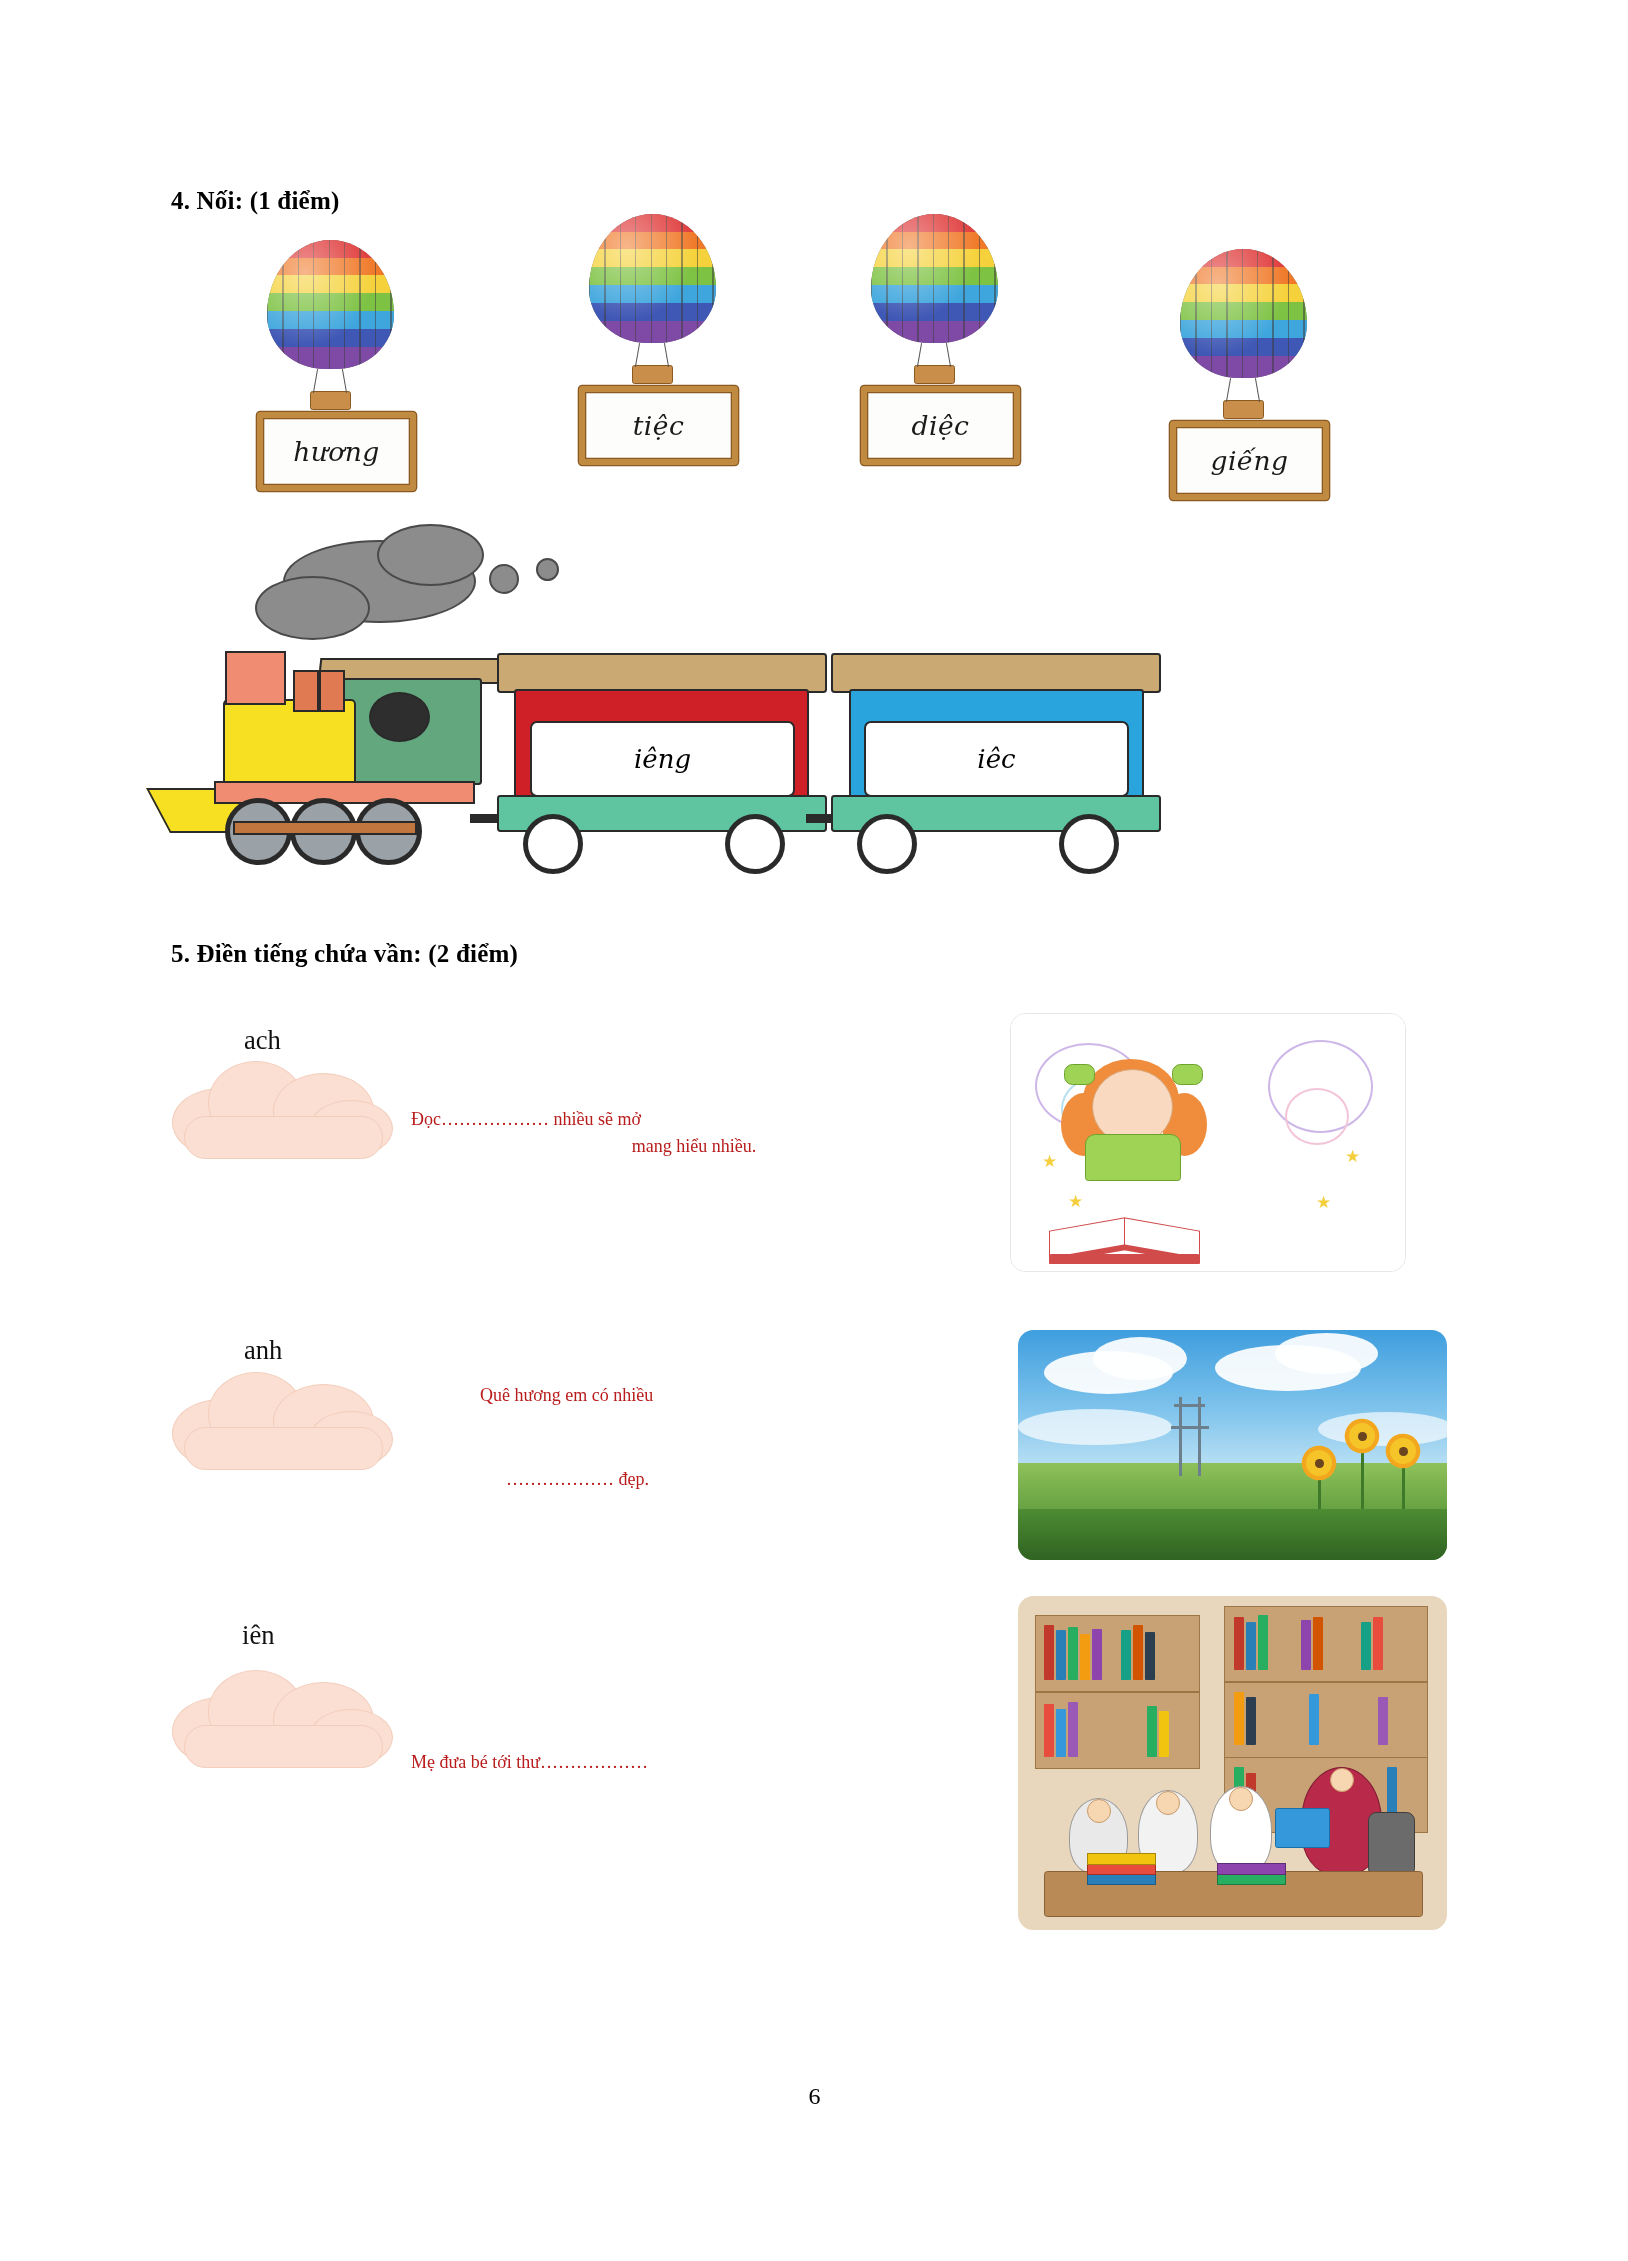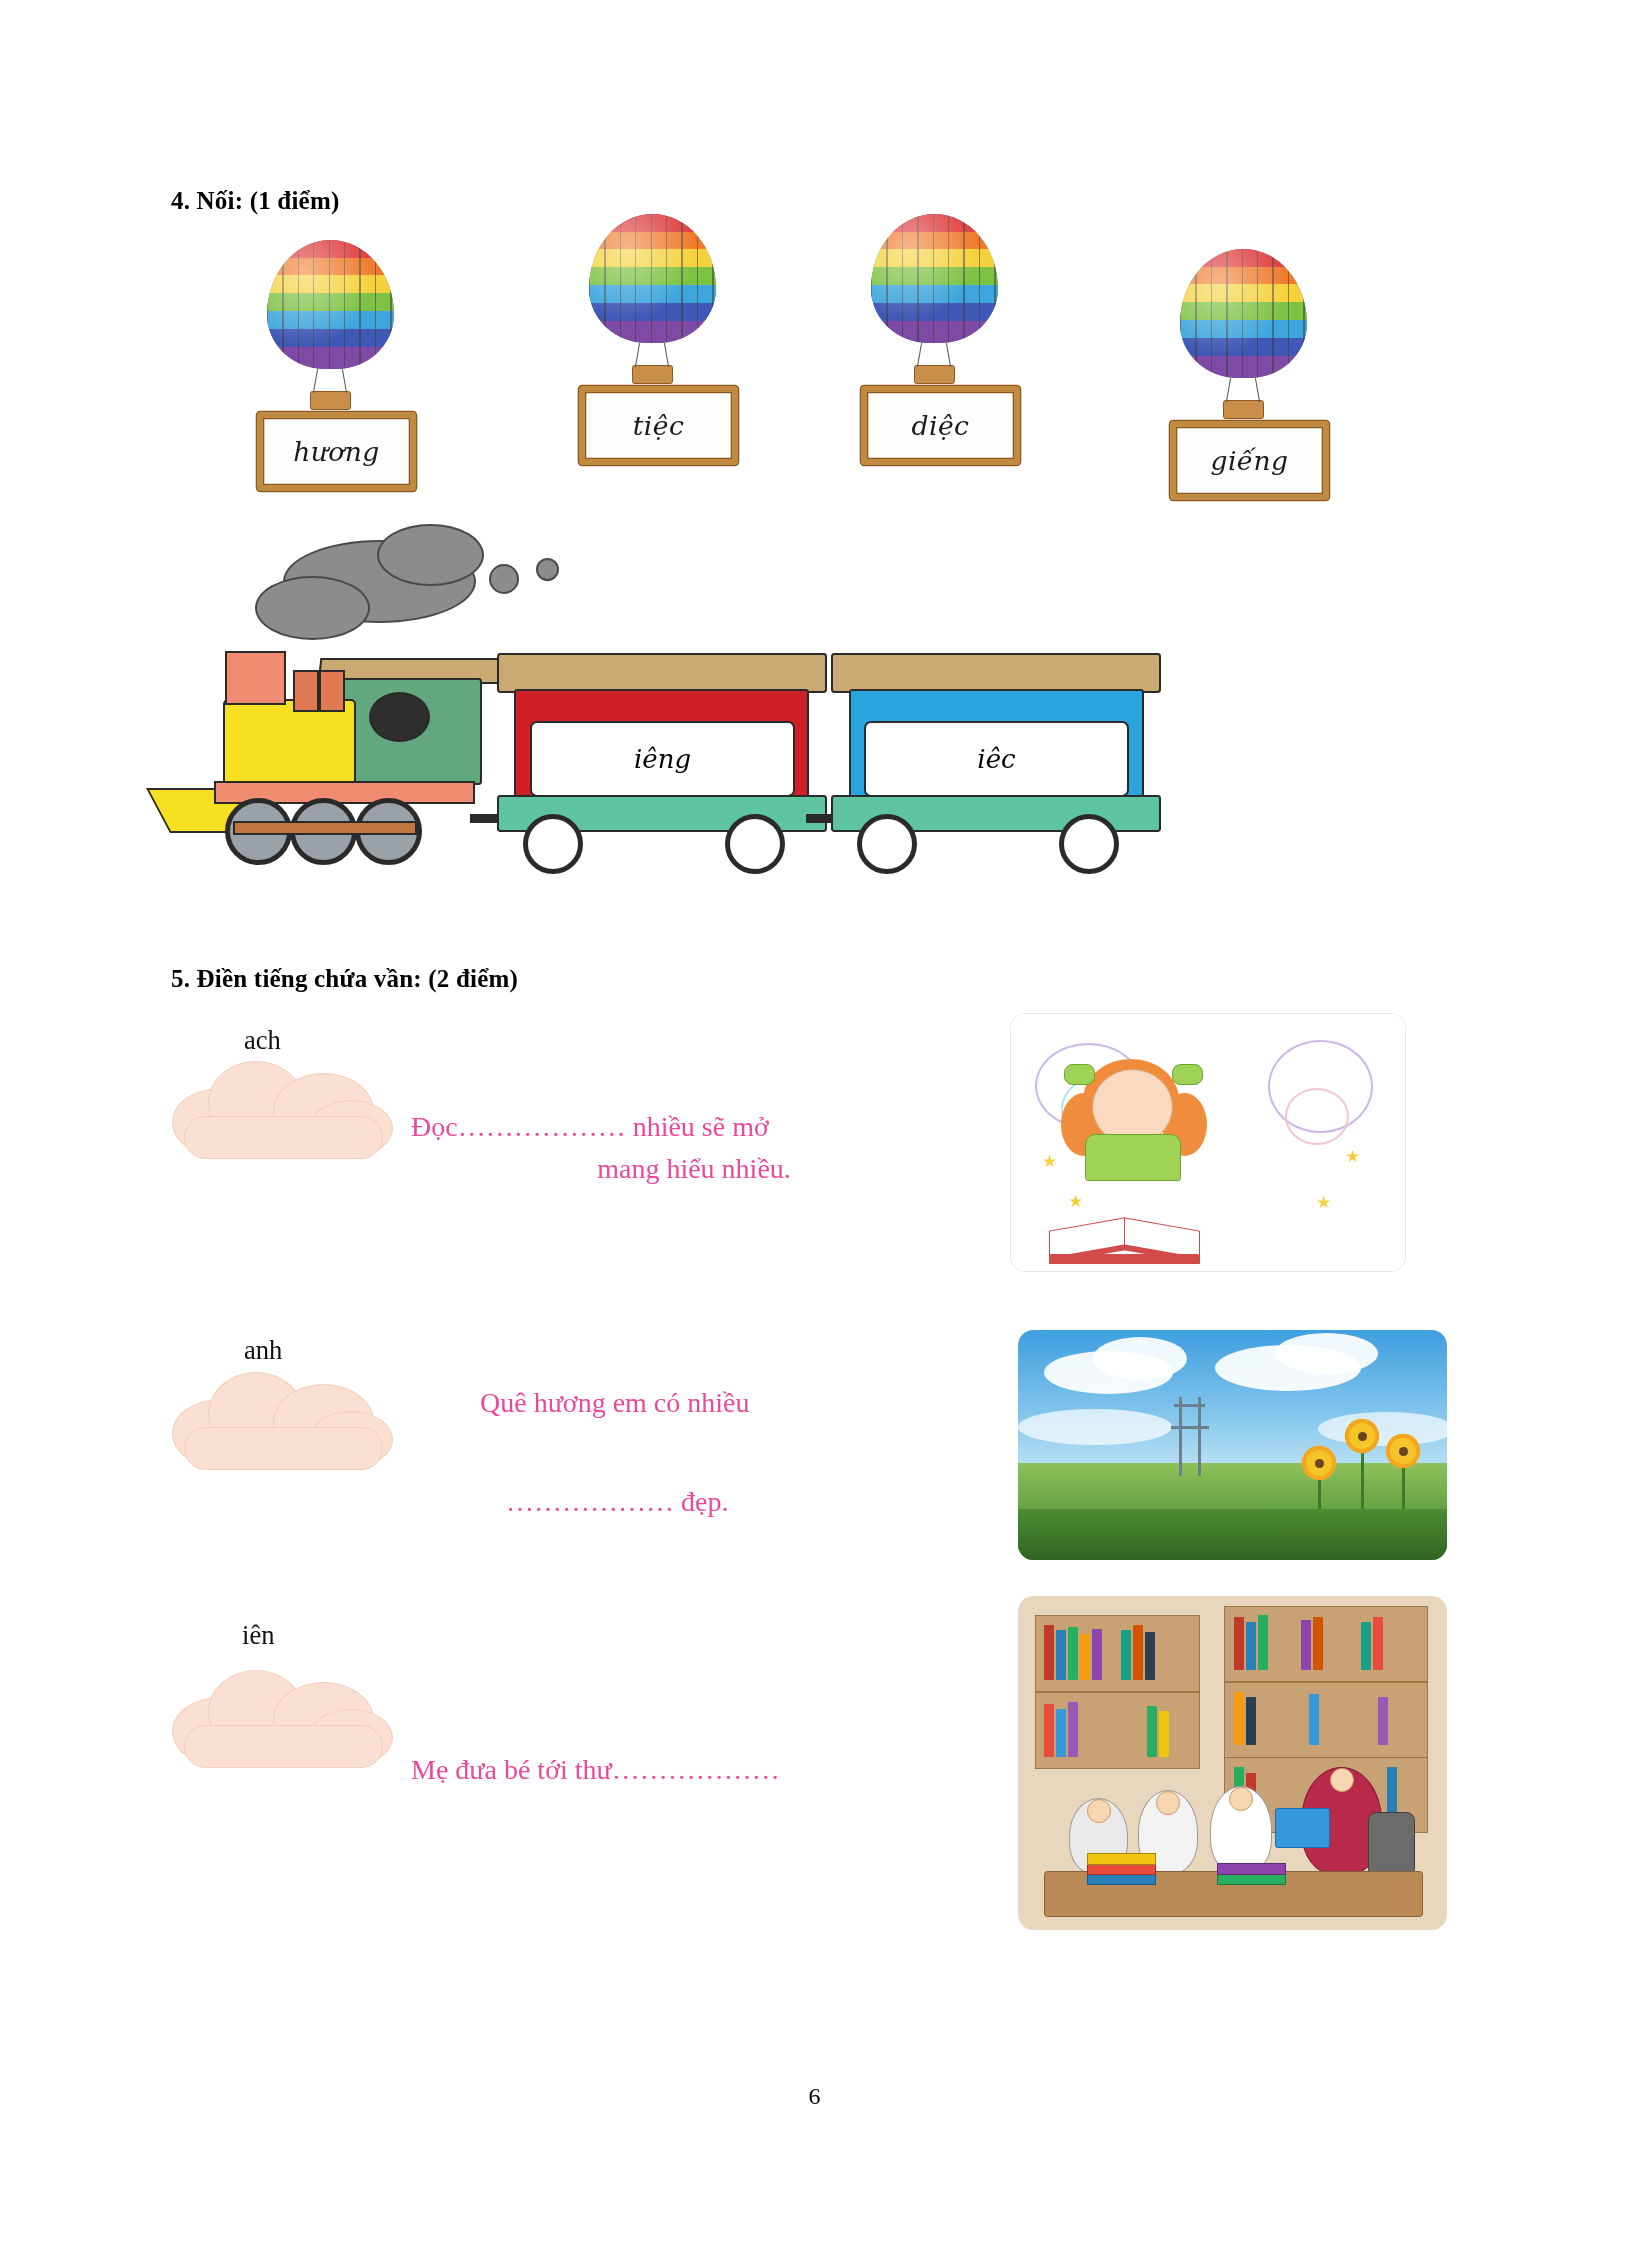--- a/index.html
+++ b/index.html
@@ -23,21 +23,21 @@
 
   
   .exercise-heading {
     position: absolute;
     font-family: "Liberation Serif", serif;
     font-weight: bold;
     font-size: 25px;
     letter-spacing: 0.2px;
   }
   #q4-heading { left: 171px; top: 187px; }
-  #q5-heading { left: 171px; top: 965px; }
+  #q5-heading { left: 171px; top: 940px; }
 
   
   .balloon-group { position: absolute; }
   .balloon-wrap { position: relative; width: 146px; }
   .balloon {
     position: relative;
     width: 127px;
     height: 129px;
     margin: 0 auto;
     border-radius: 50% 50% 46% 46% / 58% 58% 42% 42%;
@@ -144,23 +144,23 @@
     position: absolute;
     font-family: "Liberation Serif", serif;
     font-size: 26.6px;
     color: #111;
   }
 
   
   .sentence {
     position: absolute;
     font-family: "Liberation Serif", serif;
-    font-size: 28px;
+    font-size: 18px;
     line-height: 1.5;
-    color: #ec4899;
+    color: #b91c1c;
   }
 
   
   .picture {
     position: absolute;
     border-radius: 15.4px;
     overflow: hidden;
     background: #fff;
   }
   .pic-border { border: 1.3px solid #e6e6e6; }

